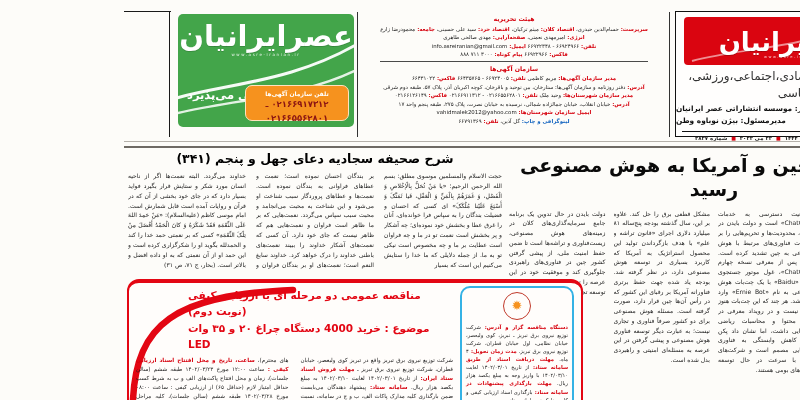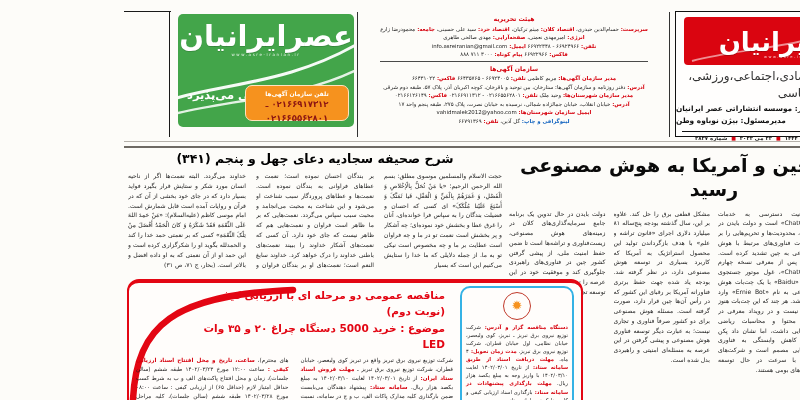--- a/index.html
+++ b/index.html
@@ -73,21 +73,21 @@
   .ad-box{position:absolute;left:3px;top:279px;width:456px;height:150px;box-sizing:border-box;
     border:2.5px solid #e30613;border-top-width:4px;border-radius:12px;background:#fffdfb;
     padding:3px 7px;overflow:hidden;}
   .ad-swoosh{position:absolute;left:-2px;top:-2px;pointer-events:none;}
   .ad-inner{position:relative;display:flex;gap:7px;height:100%;}
   .ad-panel{width:114px;flex-shrink:0;border:2px solid #35b2e5;border-radius:10px;
     padding:3px 4px;font-size:5.2px;line-height:1.55;text-align:justify;color:#222;box-sizing:border-box;}
   .ad-logo{width:26px;height:26px;margin:1px auto 3px;border-radius:50%;border:1.5px solid #c03a2b;
     position:relative;text-align:center;color:#f6921e;font-size:13px;line-height:25px;font-weight:bold;}
   .ad-main{flex:1;display:flex;flex-direction:column;min-width:0;}
-  .ad-titles{text-align:right;margin:1px 8px 4px;padding-left:36px;}
+  .ad-titles{text-align:left;margin:1px 16px 4px;padding-left:36px;}
   .ad-t1,.ad-t2{color:#e30613;font-weight:bold;font-size:10.5px;line-height:1.55;}
   .ad-cols{display:flex;gap:12px;flex:1;}
   .ad-col{flex:1;font-size:5.6px;line-height:1.62;text-align:justify;color:#1c1c1c;}
 </style>
 </head>
 <body>
 
 <div id="page">
 
   <div class="rule-tl-h"></div>
@@ -176,21 +176,21 @@
       <path d="M6,118 C10,44 46,14 166,9" stroke="#e30613" stroke-width="6.5" fill="none" stroke-linecap="round"></path>
     </svg>
     <div class="ad-inner">
       <div class="ad-panel">
         <div class="ad-logo">✹</div>
         <div><span class="seg-red">دستگاه مناقصه گزار و آدرس: </span><span>شرکت توزیع نیروی برق تبریز ـ تبریز، کوی ولیعصر، خیابان نظامی، اول خیابان قطران، شرکت توزیع نیروی برق تبریز. </span><span class="seg-red">مدت زمان تحویل: </span><span>۴ ماه. </span><span class="seg-red">مهلت دریافت اسناد از طریق سامانه ستاد: </span><span>از تاریخ ۱۴۰۲/۰۳/۰۱ لغایت ۱۴۰۲/۰۳/۱۰ با واریز وجه به مبلغ یکصد هزار ریال. </span><span class="seg-red">مهلت بارگذاری پیشنهادات در سامانه ستاد: </span><span>بارگذاری اسناد ارزیابی کیفی و کلیه مدارک در سامانه ستاد.</span></div>
       </div>
       <div class="ad-main">
         <div class="ad-titles">
           <div class="ad-t1">مناقصه عمومی دو مرحله ای با ارزیابی کیفی (نوبت دوم)</div>
-          <div class="ad-t2">موضوع : خرید 5000 دستگاه چراغ ۲۰ و ۳۵ وات LED</div>
+          <div class="ad-t2">موضوع : خرید 4000 دستگاه چراغ ۲۰ و ۳۵ وات LED</div>
         </div>
         <div class="ad-cols">
           <div class="ad-col"><span>شرکت توزیع نیروی برق تبریز واقع در تبریز کوی ولیعصر، خیابان قطران، شرکت توزیع نیروی برق تبریز ـ </span><span class="seg-red">مهلت فروش اسناد ستاد ایران: </span><span>از تاریخ ۱۴۰۲/۰۳/۰۱ لغایت ۱۴۰۲/۰۳/۱۰ به مبلغ یکصد هزار ریال. </span><span class="seg-red">سامانه ستاد: </span><span>پیشنهاد دهندگان می‌بایست ضمن بارگذاری کلیه مدارک پاکات الف، ب و ج در سامانه، نسبت به تحویل اسناد در مهلت مقرر اقدام نمایند.</span></div>
           <div class="ad-col"><span>های محترم)، </span><span class="seg-red">ساعت، تاریخ و محل افتتاح اسناد ارزیابی کیفی : </span><span>ساعت ۱۲:۰۰ مورخ ۱۴۰۲/۰۳/۲۳ طبقه ششم (سالن جلسات)، زمان و محل افتتاح پاکت‌های الف و ب به شرط کسب حداقل امتیاز لازم (حداقل ۶۵) از ارزیابی کیفی : ساعت ۰۸:۰۰ مورخ ۱۴۰۲/۰۳/۲۸ طبقه ششم (سالن جلسات)، کلیه مراحل برگزاری مناقصه از دریافت اسناد تا ارائه پیشنهادات مناقصه گران و بازگشایی پاکات از طریق درگاه سامانه تدارکات الکترونیکی دولت (ستاد) انجام خواهد شد.</span></div>
         </div>
       </div>
     </div>
   </div>
 
 </div>

